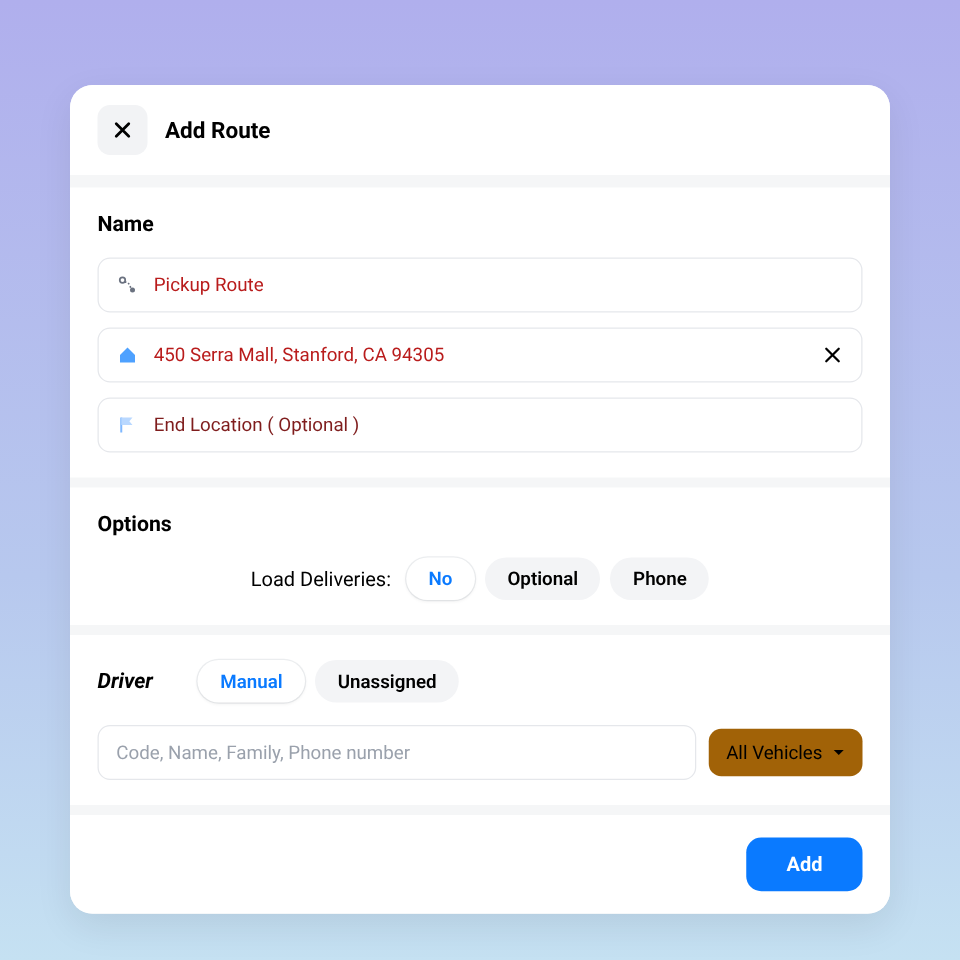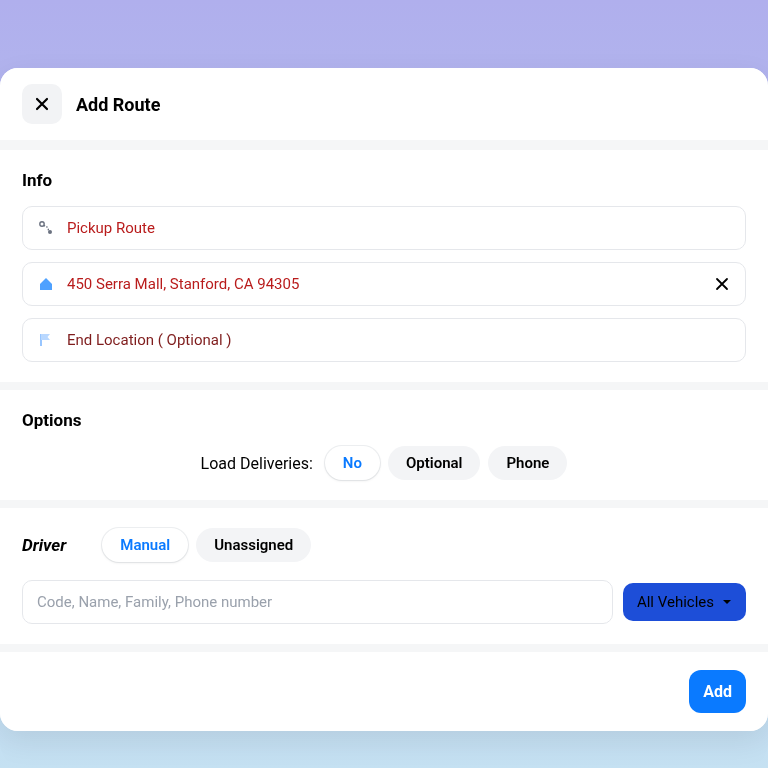--- a/index.html
+++ b/index.html
@@ -7,21 +7,21 @@
   width: 768px;
   height: 768px;
   background: linear-gradient(180deg, #b0afed 0%, #b7c8ee 60%, #c5e1f2 100%);
   border-radius: 24px;
   display: flex;
   align-items: flex-start;
   justify-content: center;
   padding-top: 68px;
 }
 .dialog {
-  width: 768px;
+  width: 656px;
   background: #f5f6f7;
   border-radius: 18px;
   overflow: hidden;
   box-shadow: 0 10px 30px rgba(0,0,0,0.08);
 }
 .header {
   background: #fff;
   padding: 16px 22px;
   display: flex;
   align-items: center;
@@ -126,21 +126,21 @@
   flex: 1;
   border: 1px solid #e5e7eb;
   border-radius: 10px;
   padding: 12px 14px;
   font-size: 15px;
   color: #ec4899;
   background: #fff;
 }
 .search-field::placeholder { color: #9aa1ac; }
 .select-btn {
-  background: #1d4ed8;
+  background: #a16207;
   border: none;
   border-radius: 10px;
   padding: 10px 14px;
   font-size: 15px;
   color: #000;
   display: flex;
   align-items: center;
   gap: 8px;
   cursor: pointer;
 }
@@ -149,21 +149,21 @@
   margin-top: 8px;
   padding: 18px 22px;
   display: flex;
   justify-content: flex-end;
 }
 .primary-btn {
   background: #0a7aff;
   color: #fff;
   border: none;
   border-radius: 12px;
-  padding: 12px 14px;
+  padding: 12px 32px;
   font-size: 16px;
   font-weight: 700;
   cursor: pointer;
 }
 </style>
 </head>
 <body>
 
 <div class="dialog">
 
@@ -172,21 +172,21 @@
       <span class="icon-slot">
         <svg width="16" height="16" viewBox="0 0 16 16">
             <path d="M3 3 L13 13 M13 3 L3 13" stroke="#000" stroke-width="2.2" stroke-linecap="round"></path>
           </svg>
       </span>
     </button>
     <div class="title">Add Route</div>
   </div>
 
   <div class="section first">
-    <div class="section-title">Info</div>
+    <div class="section-title">Name</div>
 
     <div class="field">
       <span class="icon-slot">
         <svg width="16" height="16" viewBox="0 0 16 16">
           <circle cx="4" cy="4" r="2.2" fill="none" stroke="#6b7280" stroke-width="1.4"></circle>
           <circle cx="12" cy="12" r="2" fill="#6b7280"></circle>
           <path d="M5.5 5.5 Q10 6 10.5 10.5" stroke="#6b7280" stroke-width="1.3" fill="none" stroke-dasharray="1.5 1.5"></path>
         </svg>
       </span>
       <span class="text">Pickup Route</span>

